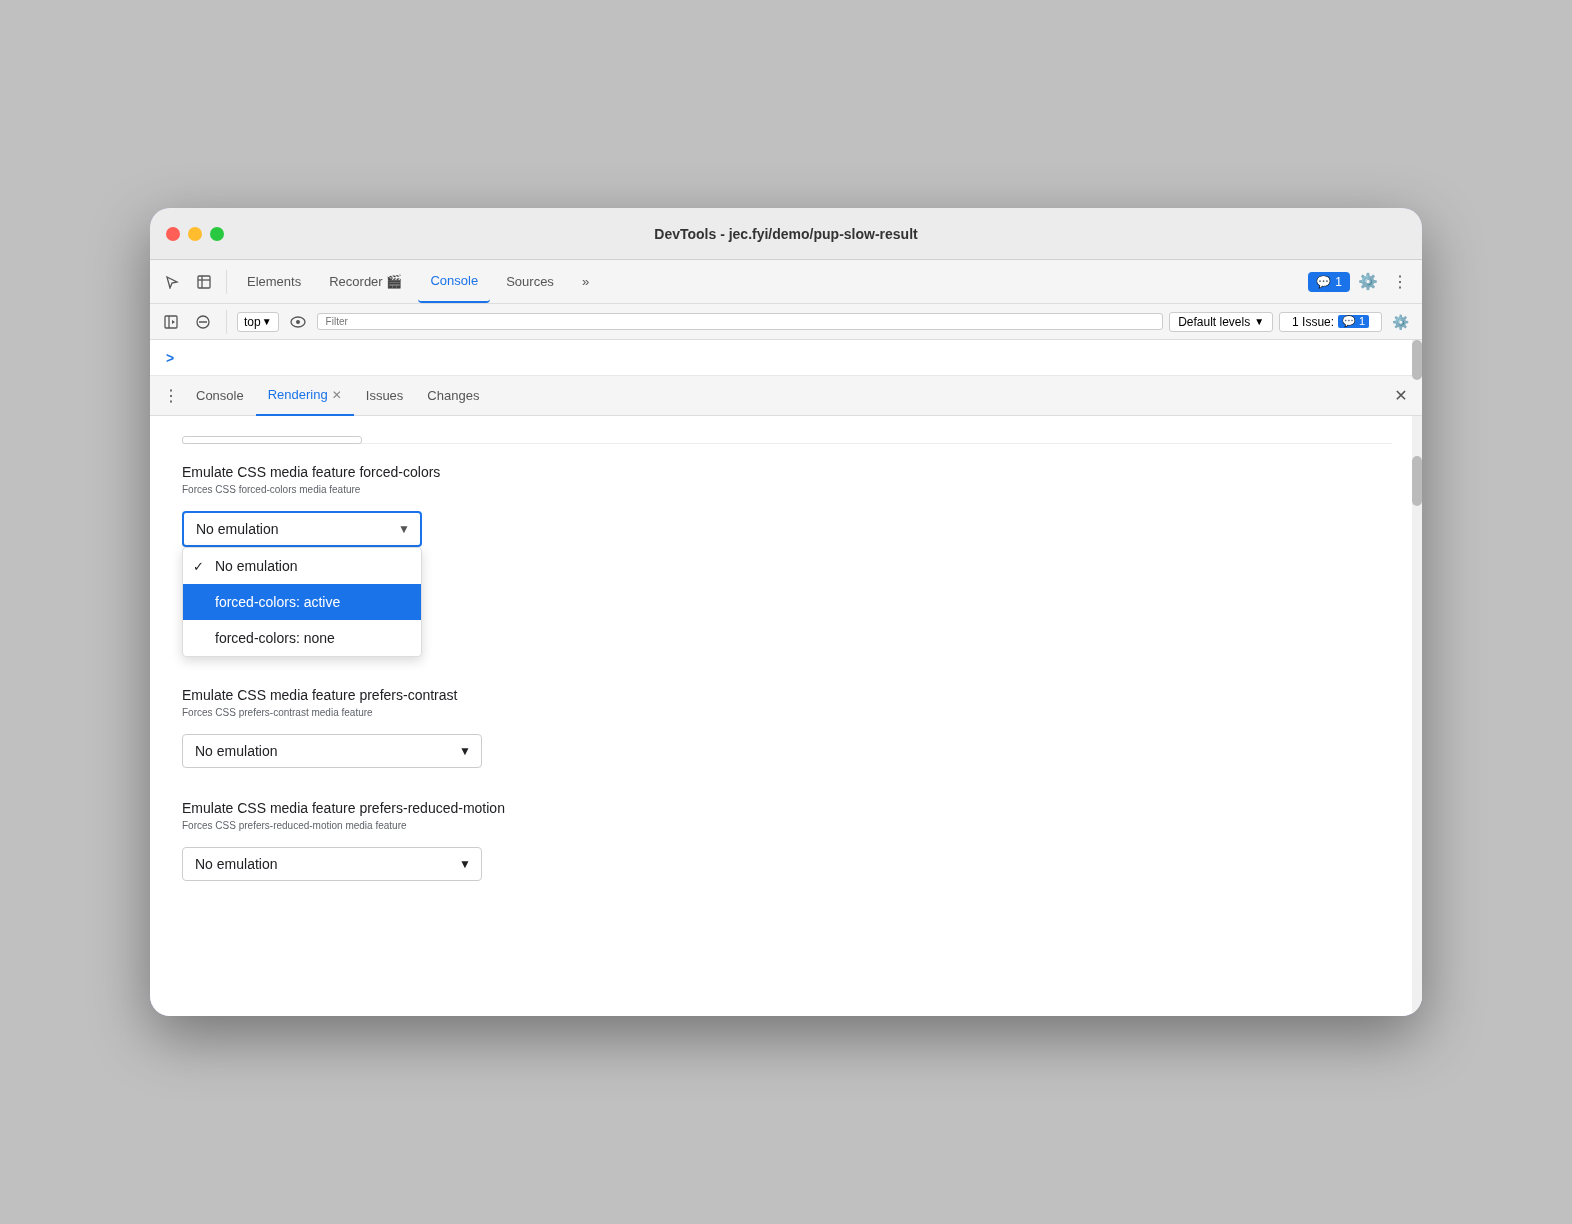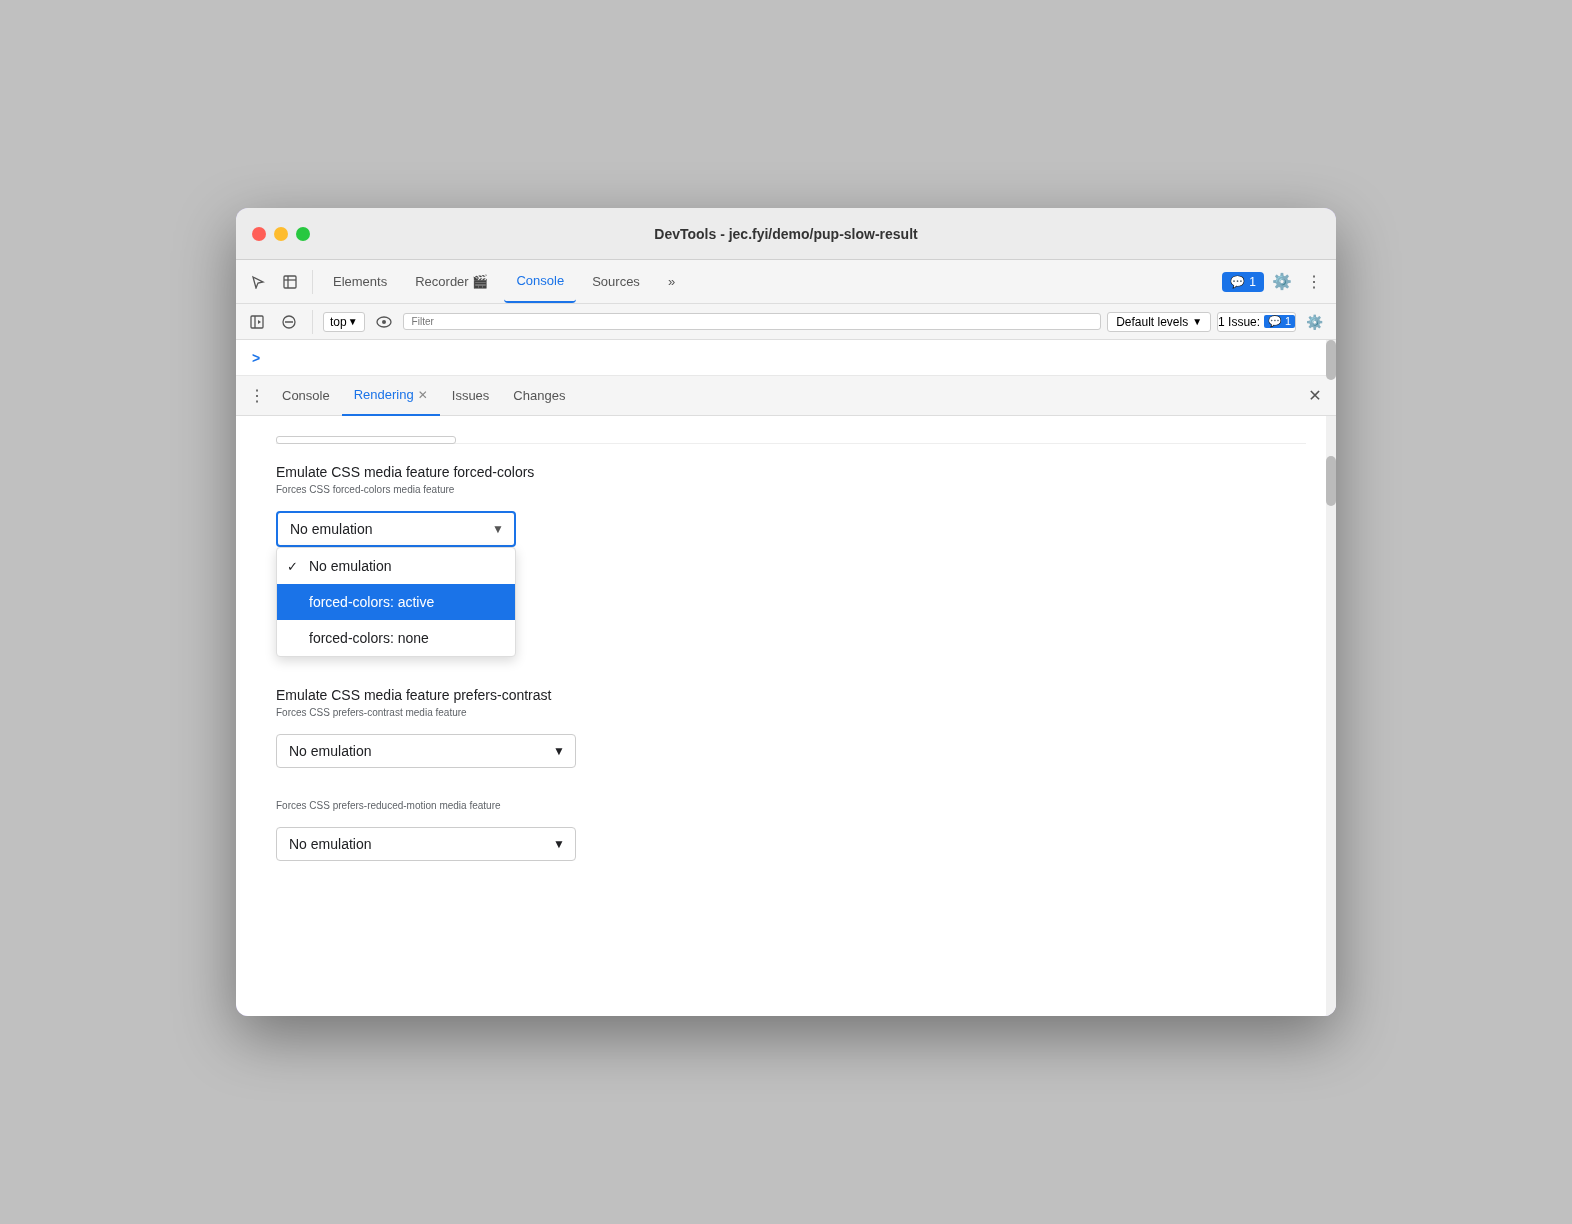--- a/index.html
+++ b/index.html
@@ -6,23 +6,23 @@
     body {
       background: #c0c0c0;
       display: flex;
       justify-content: center;
       align-items: center;
       min-height: 100vh;
       font-family: -apple-system, BlinkMacSystemFont, 'Segoe UI', sans-serif;
     }
 
     .window {
-      width: 1100px;
+      width: 1272px;
       background: #c4b5fd;
-      border-radius: 12px;
+      border-radius: 20px;
       box-shadow: 0 20px 60px rgba(0,0,0,0.4);
       overflow: hidden;
     }
 
     
     .title-bar {
       background: #ececec;
       height: 52px;
       display: flex;
       align-items: center;
@@ -176,21 +176,21 @@
       font-size: 12px;
       cursor: pointer;
       background: white;
     }
     .issues-badge {
       display: flex;
       align-items: center;
       gap: 4px;
       border: 1px solid #ccc;
       border-radius: 3px;
-      padding: 2px 0;
+      padding: 2px 12px;
       font-size: 12px;
       background: white;
     }
     .issue-icon {
       background: #1a73e8;
       color: white;
       border-radius: 2px;
       padding: 0 4px;
       font-size: 11px;
     }
@@ -285,21 +285,21 @@
       align-items: center;
       justify-content: center;
       color: #555;
       cursor: pointer;
       font-size: 16px;
     }
 
     
     .main-content {
       background: white;
-      padding: 20px 40px;
+      padding: 20px 32px;
       flex: 1;
       overflow: hidden;
     }
 
     .section-label {
       font-size: 14px;
       color: #202124;
       font-weight: 500;
       margin-bottom: 4px;
     }
@@ -548,20 +548,21 @@
 
         <div class="dropdown-wrapper">
           <div class="dropdown-button-plain">
             <span>No emulation</span>
             <span style="position:absolute; right:10px; top:50%; transform:translateY(-50%); font-size:12px;">▼</span>
           </div>
         </div>
       </div>
 
       <div class="section-block" style="margin-top: 32px;">
+        <div class="section-label">Emulate CSS media feature prefers-reduced-motion</div>
         <div class="section-desc">Forces CSS prefers-reduced-motion media feature</div>
 
         <div class="dropdown-wrapper">
           <div class="dropdown-button-plain">
             <span>No emulation</span>
             <span style="position:absolute; right:10px; top:50%; transform:translateY(-50%); font-size:12px;">▼</span>
           </div>
         </div>
       </div>
 

